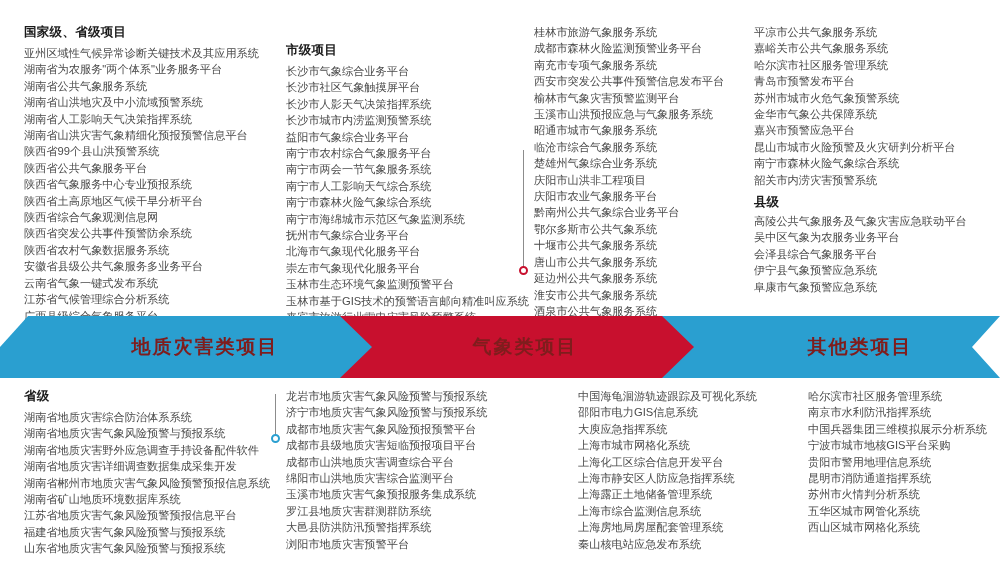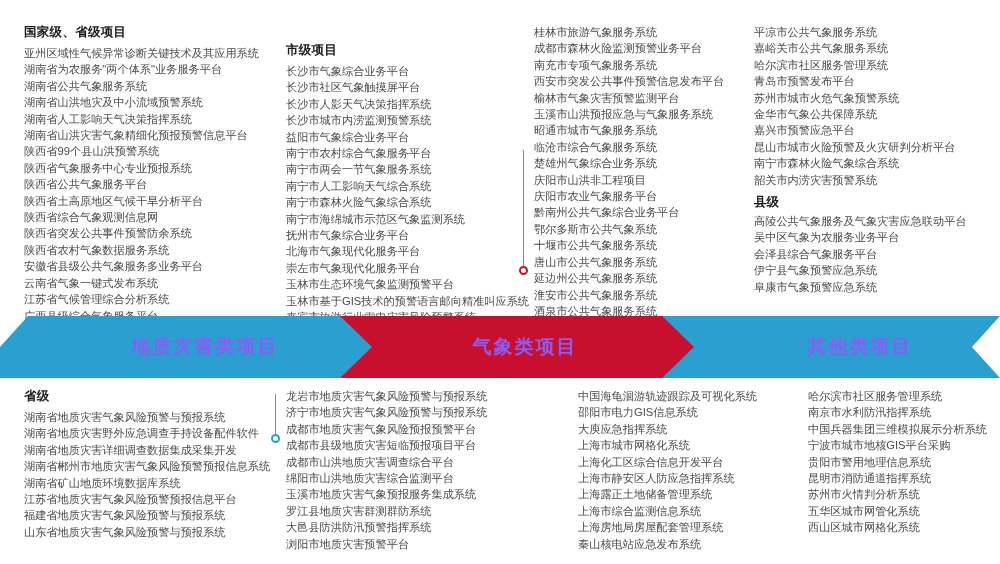--- a/index.html
+++ b/index.html
@@ -61,21 +61,21 @@
     top: 316px;
     width: 1000px;
     height: 62px;
   }
   #banner svg { display: block; }
   .banner-label {
     position: absolute;
     top: 0;
     height: 62px;
     line-height: 62px;
-    color: #8b5cf6;
+    color: #7f1d1d;
     font-size: 19px;
     font-weight: bold;
     letter-spacing: 2px;
     text-align: center;
   }
   #banner-label-1 { left: 100px; width: 210px; }
   #banner-label-2 { left: 430px; width: 190px; }
   #banner-label-3 { left: 760px; width: 200px; }
   
   #bottom-region {
@@ -121,22 +121,22 @@
 
   <div class="top-col" id="top-col-1">
     <div class="col-title">国家级、省级项目</div>
     <div class="item">亚州区域性气候异常诊断关键技术及其应用系统</div>
     <div class="item">湖南省为农服务"两个体系"业务服务平台</div>
     <div class="item">湖南省公共气象服务系统</div>
     <div class="item">湖南省山洪地灾及中小流域预警系统</div>
     <div class="item">湖南省人工影响天气决策指挥系统</div>
     <div class="item">湖南省山洪灾害气象精细化预报预警信息平台</div>
     <div class="item">陕西省99个县山洪预警系统</div>
+    <div class="item">陕西省公共气象服务平台</div>
     <div class="item">陕西省气象服务中心专业预报系统</div>
-    <div class="item">陕西省公共气象服务平台</div>
     <div class="item">陕西省土高原地区气候干旱分析平台</div>
     <div class="item">陕西省综合气象观测信息网</div>
     <div class="item">陕西省突发公共事件预警防余系统</div>
     <div class="item">陕西省农村气象数据服务系统</div>
     <div class="item">安徽省县级公共气象服务多业务平台</div>
     <div class="item">云南省气象一键式发布系统</div>
     <div class="item">江苏省气候管理综合分析系统</div>
     <div class="item">广西县级综合气象服务平台</div>
   </div>
 
@@ -222,20 +222,21 @@
 
 <div id="bottom-region">
 
   <div class="connector" style="left:271px; top:14px;">
     <div class="vline" style="left:4px; top:0; height:44px;"></div>
     <div class="dot" style="left:0; top:40px;"></div>
   </div>
 
   <div class="bot-col" id="bot-col-1">
     <div class="col-title">省级</div>
+    <div class="item">湖南省地质灾害综合防治体系系统</div>
     <div class="item">湖南省地质灾害气象风险预警与预报系统</div>
     <div class="item">湖南省地质灾害野外应急调查手持设备配件软件</div>
     <div class="item">湖南省地质灾害详细调查数据集成采集开发</div>
     <div class="item">湖南省郴州市地质灾害气象风险预警预报信息系统</div>
     <div class="item">湖南省矿山地质环境数据库系统</div>
     <div class="item">江苏省地质灾害气象风险预警预报信息平台</div>
     <div class="item">福建省地质灾害气象风险预警与预报系统</div>
     <div class="item">山东省地质灾害气象风险预警与预报系统</div>
   </div>
 

